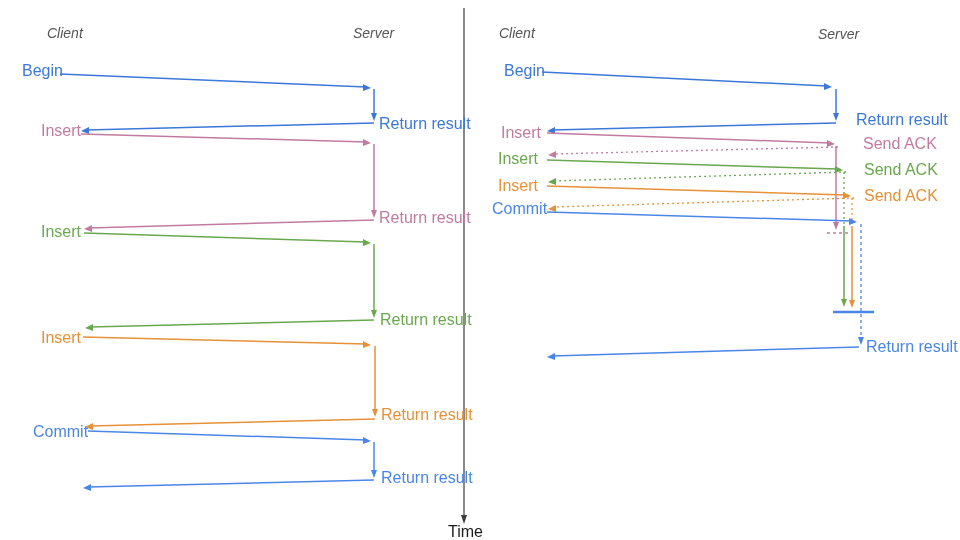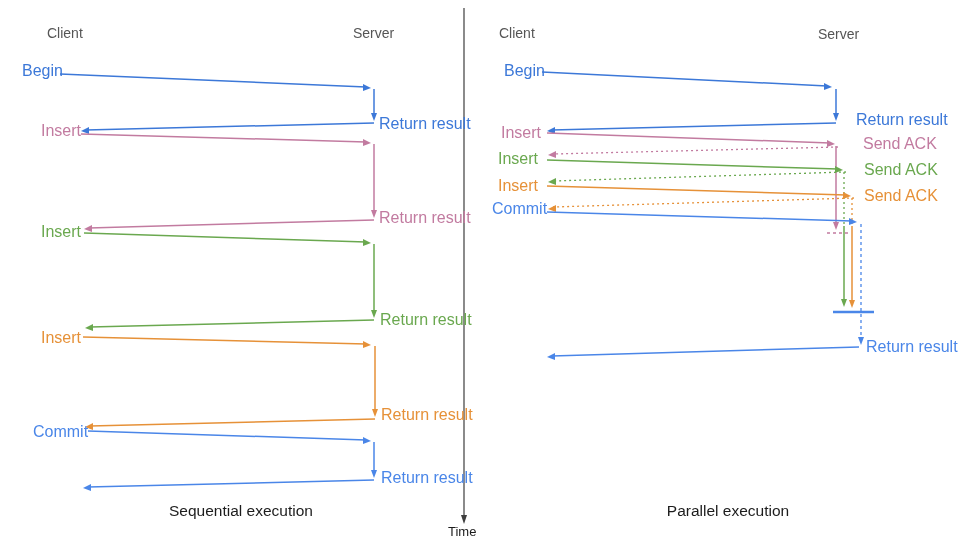--- a/index.html
+++ b/index.html
@@ -1,22 +1,22 @@
 <!DOCTYPE html>
 <html><head>
 <meta charset="utf-8">
 <style>
   html,body{margin:0;padding:0;background:#ffffff;}
   #stage{position:relative;width:960px;height:540px;background:#ffffff;overflow:hidden;
          font-family:"Liberation Sans", sans-serif;}
   #wires{position:absolute;left:0;top:0;width:960px;height:540px;}
   .lbl{position:absolute;font-size:16px;line-height:14px;white-space:nowrap;}
-  .hdr{font-size:14px;color:#555555;}
+  .hdr{font-size:14px;font-style:italic;color:#555555;}
   .title{font-size:15.5px;color:#1c1c1c;text-align:center;width:200px;}
-  .time{font-size:13px;color:#1c1c1c;}
+  .time{font-size:16px;color:#1c1c1c;}
 </style>
 </head>
 <body>
 
 <div id="stage">
 
   <svg id="wires" viewBox="0 0 960 540" xmlns="http://www.w3.org/2000/svg">
 
     <g stroke="currentColor" stroke-width="1.2" fill="none" style="color: rgb(61, 61, 61);">
       <line x1="464" y1="8" x2="464" y2="519"></line>
@@ -129,37 +129,35 @@
 
   <div class="lbl" style="left: 41px; top: 225px; color: rgb(106, 168, 79);">Insert</div>
   <div class="lbl" style="left: 380px; top: 313px; color: rgb(106, 168, 79);">Return result</div>
 
   <div class="lbl" style="left: 41px; top: 331px; color: rgb(230, 145, 56);">Insert</div>
   <div class="lbl" style="left: 381px; top: 408px; color: rgb(230, 145, 56);">Return result</div>
 
   <div class="lbl" style="left: 33px; top: 425px; color: rgb(74, 134, 232);">Commit</div>
   <div class="lbl" style="left: 381px; top: 471px; color: rgb(74, 134, 232);">Return result</div>
 
-  <div class="lbl title" style="left:141px;top:504px">Sequential execution</div>
 
   <div class="lbl hdr" style="left:499px;top:26px">Client</div>
   <div class="lbl hdr" style="left:818px;top:27px">Server</div>
 
   <div class="lbl" style="left: 504px; top: 64px; color: rgb(60, 120, 216);">Begin</div>
   <div class="lbl" style="left: 856px; top: 113px; color: rgb(60, 120, 216);">Return result</div>
 
   <div class="lbl" style="left: 501px; top: 126px; color: rgb(194, 123, 160);">Insert</div>
   <div class="lbl" style="left: 863px; top: 137px; color: rgb(194, 123, 160);">Send ACK</div>
 
   <div class="lbl" style="left: 498px; top: 152px; color: rgb(106, 168, 79);">Insert</div>
   <div class="lbl" style="left: 864px; top: 163px; color: rgb(106, 168, 79);">Send ACK</div>
 
   <div class="lbl" style="left: 498px; top: 179px; color: rgb(230, 145, 56);">Insert</div>
   <div class="lbl" style="left: 864px; top: 189px; color: rgb(230, 145, 56);">Send ACK</div>
 
   <div class="lbl" style="left: 492px; top: 202px; color: rgb(74, 134, 232);">Commit</div>
   <div class="lbl" style="left: 866px; top: 340px; color: rgb(74, 134, 232);">Return result</div>
 
-  <div class="lbl title" style="left:628px;top:504px">Parallel execution</div>
 
   <div class="lbl time" style="left:448px;top:525px">Time</div>
 
 </div>
 
 </body></html>

